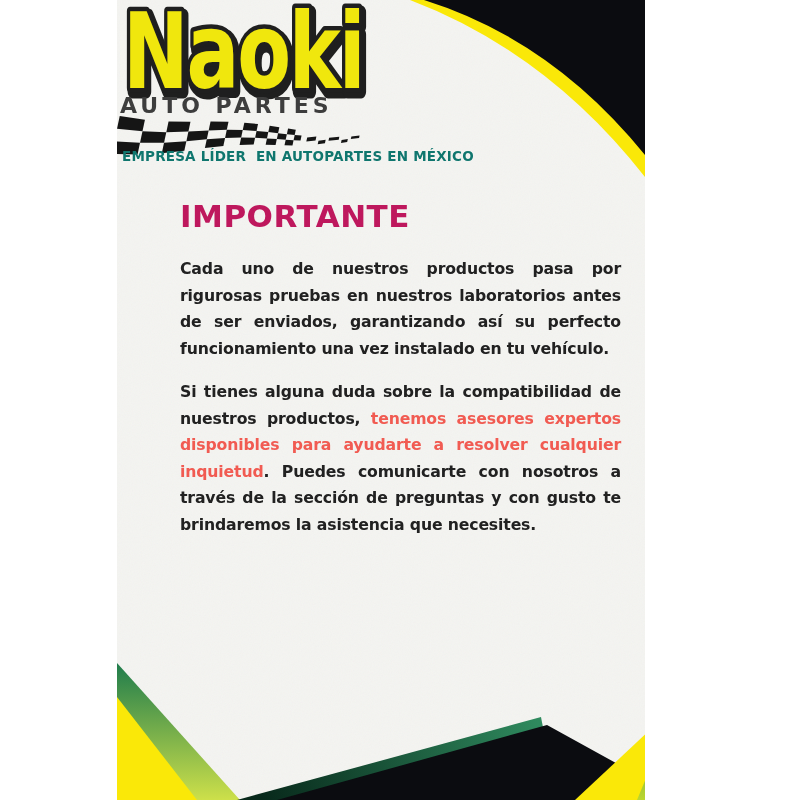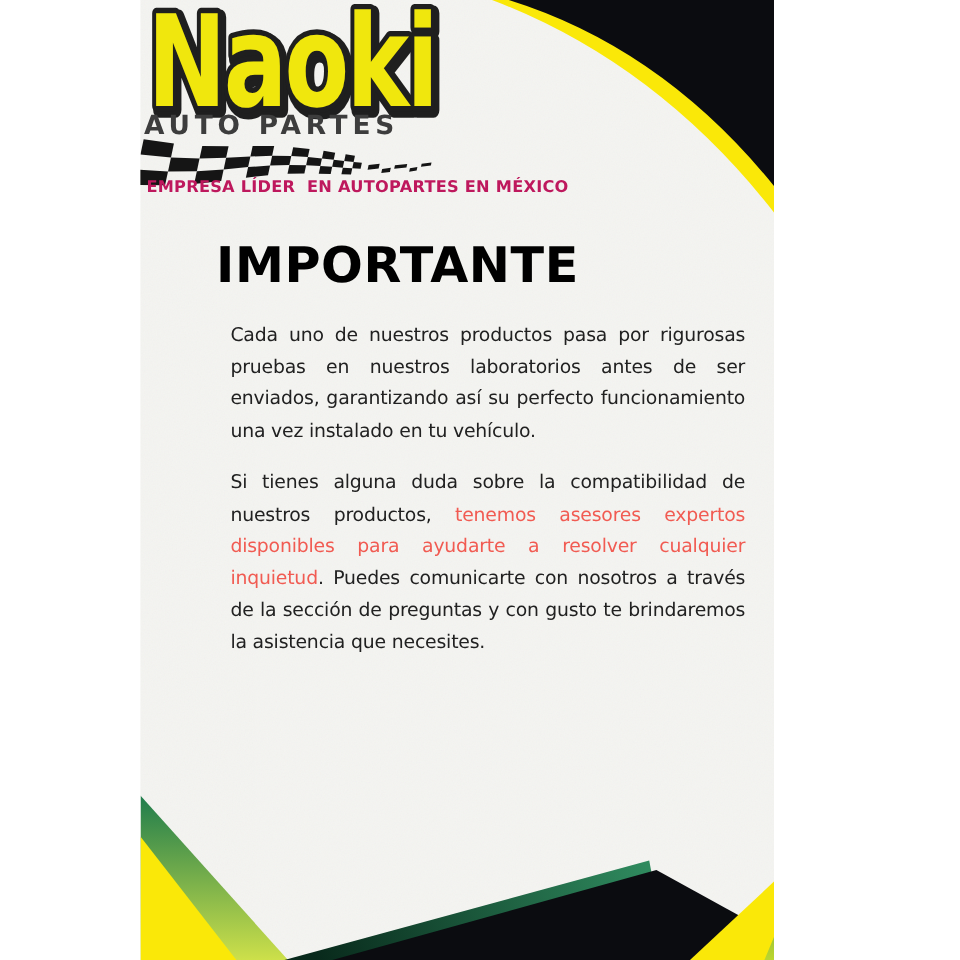--- a/index.html
+++ b/index.html
@@ -14,35 +14,35 @@
   .noise{position:absolute;left:0;top:0;width:566px;height:800px;pointer-events:none;}
   
   .logo-svg{position:absolute;left:0px;top:2px;}
   .brand-subtitle{
     position:absolute;left:3px;top:93px;
     font-size:22px;font-weight:bold;color:#3d3d3d;letter-spacing:4px;white-space:pre;
   }
   .flag-svg{position:absolute;left:-4px;top:110px;}
   .brand-tagline{
     position:absolute;left:5px;top:148px;
-    font-size:13.5px;font-weight:bold;color:#be185d;letter-spacing:0.2px;white-space:pre;
+    font-size:13.5px;font-weight:bold;color:#0f766e;letter-spacing:0.2px;white-space:pre;
   }
   
   .corner-svg{position:absolute;right:0;top:0;}
   .bottom-svg{position:absolute;left:0;bottom:0;}
   
   .content{
     position:absolute;left:63px;top:201px;width:441px;
   }
   .content h1{
-    margin:0 0 24px 0;font-size:41px;line-height:1;font-weight:bold;
-    color:#000000;letter-spacing:0.5px;
+    margin:0 0 24px 0;font-size:31px;line-height:1;font-weight:bold;
+    color:#be185d;letter-spacing:0.5px;
   }
   .content p{
-    margin:0 0 17px 12px;font-size:15.7px;line-height:26.5px;font-weight:normal;
+    margin:0 0 17px 0;font-size:15.7px;line-height:26.5px;font-weight:bold;
     color:#212121;text-align:justify;letter-spacing:-0.15px;
   }
   .content p .seg-red{color:#f15b52;}
   .content p .seg-dark{color:#212121;}
 </style>
 </head>
 <body>
 
 <div class="page">
 

